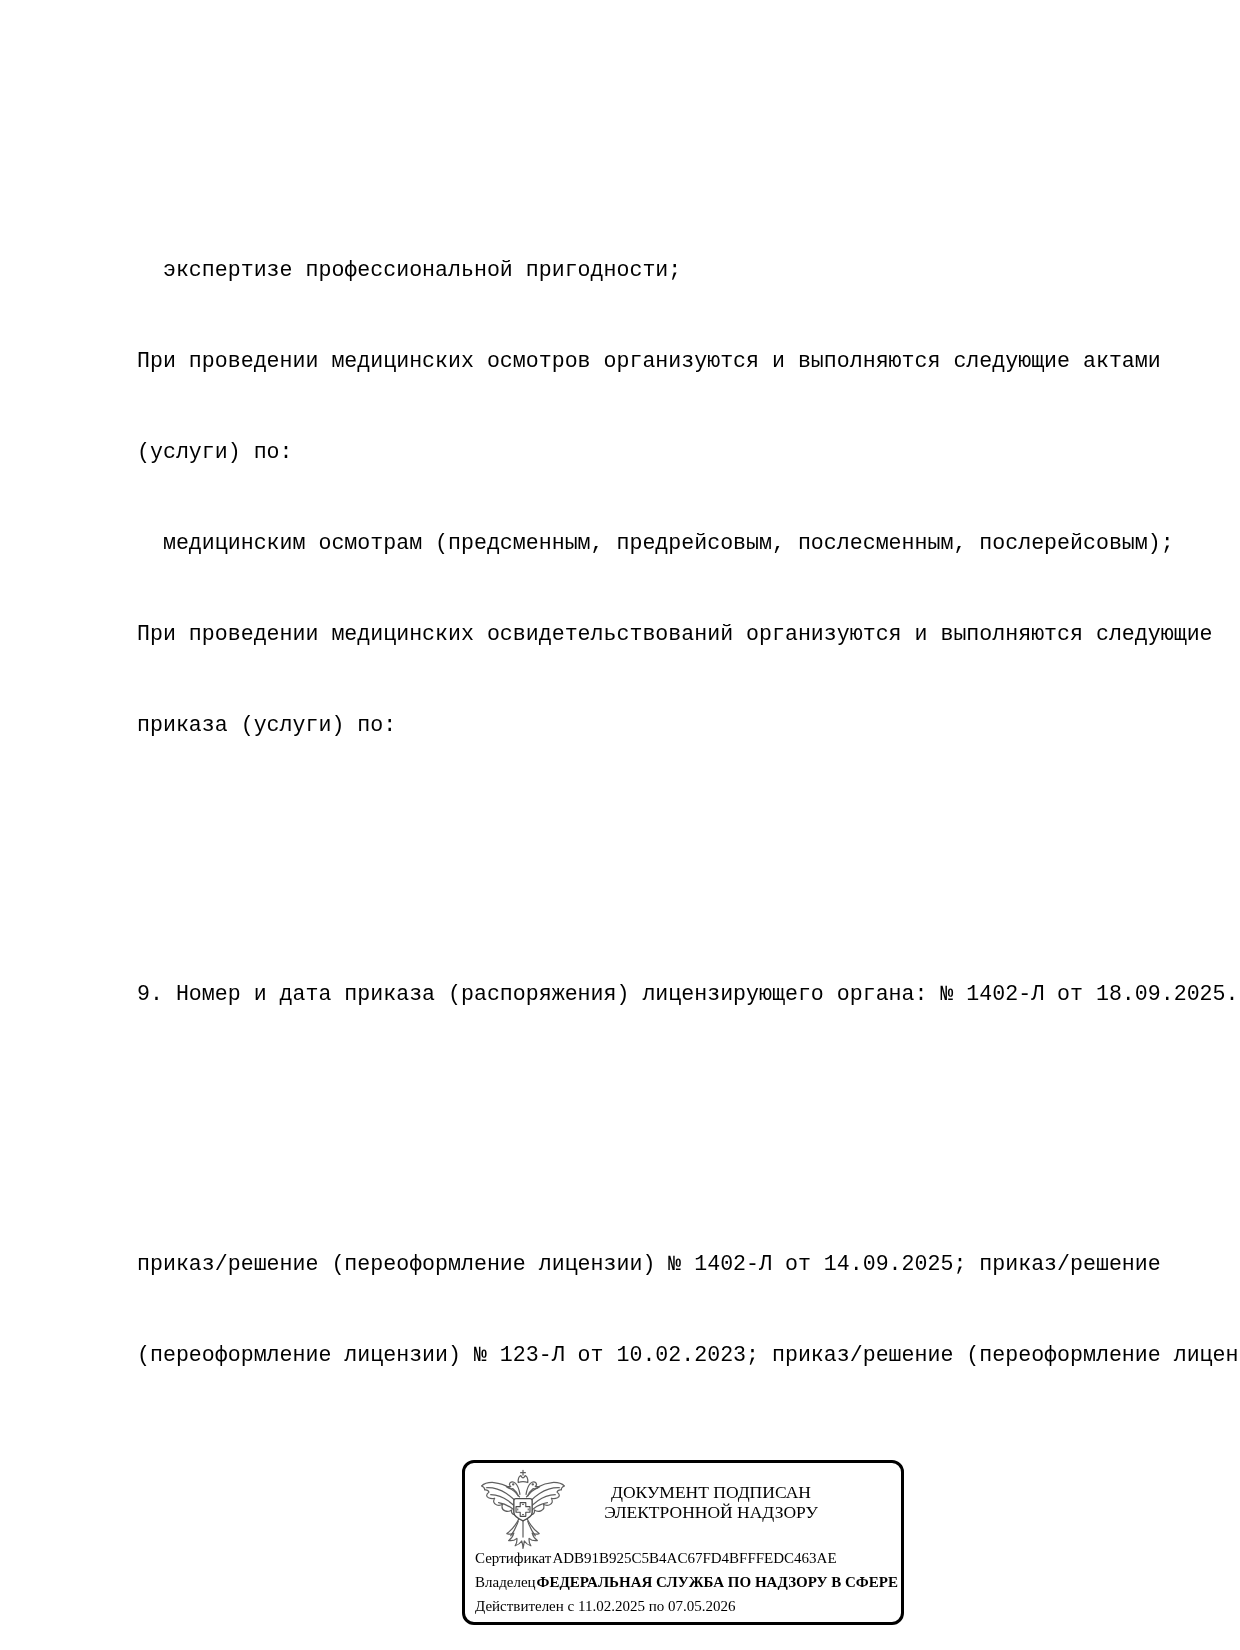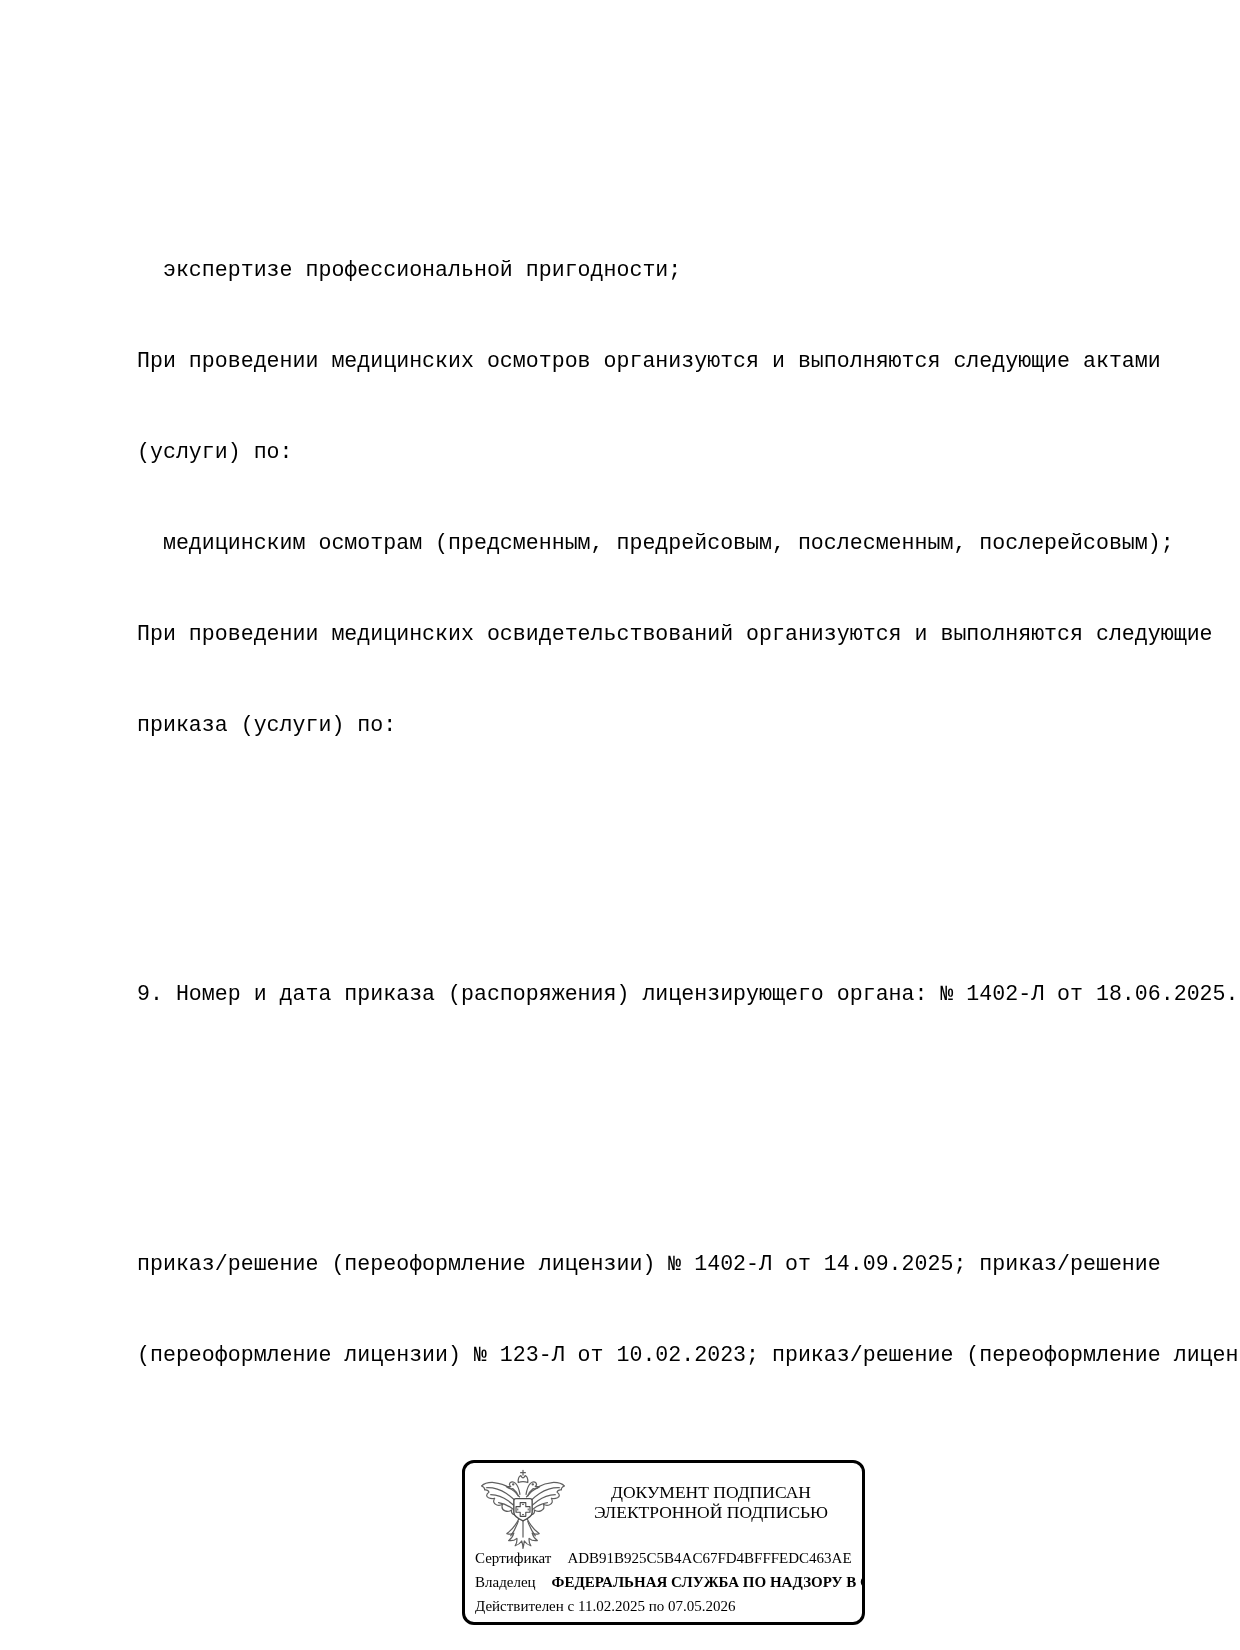--- a/index.html
+++ b/index.html
@@ -23,21 +23,21 @@
     white-space: pre;          
     color: #000000;
   }
   .para + .para { margin-top: 27px; }
   .line { min-height: 30.3px; font-family: Liberation Mono, monospace; }
 
   
   .stamp {
     position: absolute;
     left: 462px; top: 1460px;
-    width: 403px; height: 165px;
+    width: 442px; height: 165px;
     box-sizing: border-box;
     border: 3px solid #000000;
     border-radius: 12px;
     background: #ffffff;
     overflow: hidden;          
   }
   .stamp-emblem {
     position: absolute;
     left: 14px; top: 6px;
     width: 88px; height: 82px;
@@ -52,39 +52,39 @@
     color: #000000;
   }
   .stamp-details {
     position: absolute;
     left: 10px; top: 83px;
     font-size: 15px;
     line-height: 24.2px;
     white-space: nowrap;
     color: #000000;
   }
-  .stamp-label { margin-right: 16px; }
+  .stamp-label { margin-right: 1px; }
   .owner-value { font-weight: bold; }
 </style>
 </head>
 <body>
 
 <main class="doc-text">
 
   <div class="para">
     <div class="line">  экспертизе профессиональной пригодности;</div>
     <div class="line">При проведении медицинских осмотров организуются и выполняются следующие актами</div>
     <div class="line">(услуги) по:</div>
     <div class="line">  медицинским осмотрам (предсменным, предрейсовым, послесменным, послерейсовым);</div>
     <div class="line">При проведении медицинских освидетельствований организуются и выполняются следующие</div>
     <div class="line">приказа (услуги) по:</div>
   </div>
 
   <div class="para">
-    <div class="line">9. Номер и дата приказа (распоряжения) лицензирующего органа: № 1402-Л от 18.06.2025.</div>
+    <div class="line">9. Номер и дата приказа (распоряжения) лицензирующего органа: № 1402-Л от 18.09.2025.</div>
   </div>
 
   <div class="para">
     <div class="line">приказ/решение (переоформление лицензии) № 1402-Л от 14.09.2025; приказ/решение</div>
     <div class="line">(переоформление лицензии) № 123-Л от 10.02.2023; приказ/решение (переоформление лицензии)</div>
     
     
   </div>
 
   
@@ -125,21 +125,21 @@
       <g stroke="#4c4c4c" stroke-width="1.6" fill="#ffffff" stroke-linejoin="round">
         <path d="M39.5 36.5 Q39.5 34 42 34 H58 Q60.5 34 60.5 36.5 V50 Q60.5 55 50 59.5 Q39.5 55 39.5 50 Z"></path>
         <path d="M46.8 38.5 H53.2 V43.2 H58 V49.6 H53.2 V54.3 H46.8 V49.6 H42 V43.2 H46.8 Z" fill="none" stroke-width="1.3"></path>
         <path d="M48.9 40.5 H51.1 M48.9 52.3 H51.1 M44 45.3 V47.5 M56 45.3 V47.5" fill="none" stroke-width="1.1"></path>
       </g>
     </svg>
   </span>
 
   <div class="stamp-title">
     <div>ДОКУМЕНТ ПОДПИСАН</div>
-    <div>ЭЛЕКТРОННОЙ ПОДПИСЬЮ</div>
+    <div>ЭЛЕКТРОННОЙ НАДЗОРУ</div>
   </div>
 
   <div class="stamp-details">
     <div class="stamp-row">
       <span class="stamp-label">Сертификат</span><span class="cert-value">ADB91B925C5B4AC67FD4BFFFEDC463AE</span>
     </div>
     <div class="stamp-row">
       <span class="stamp-label">Владелец</span><span class="owner-value">ФЕДЕРАЛЬНАЯ СЛУЖБА ПО НАДЗОРУ В СФЕРЕ</span>
     </div>
     <div class="stamp-row">

